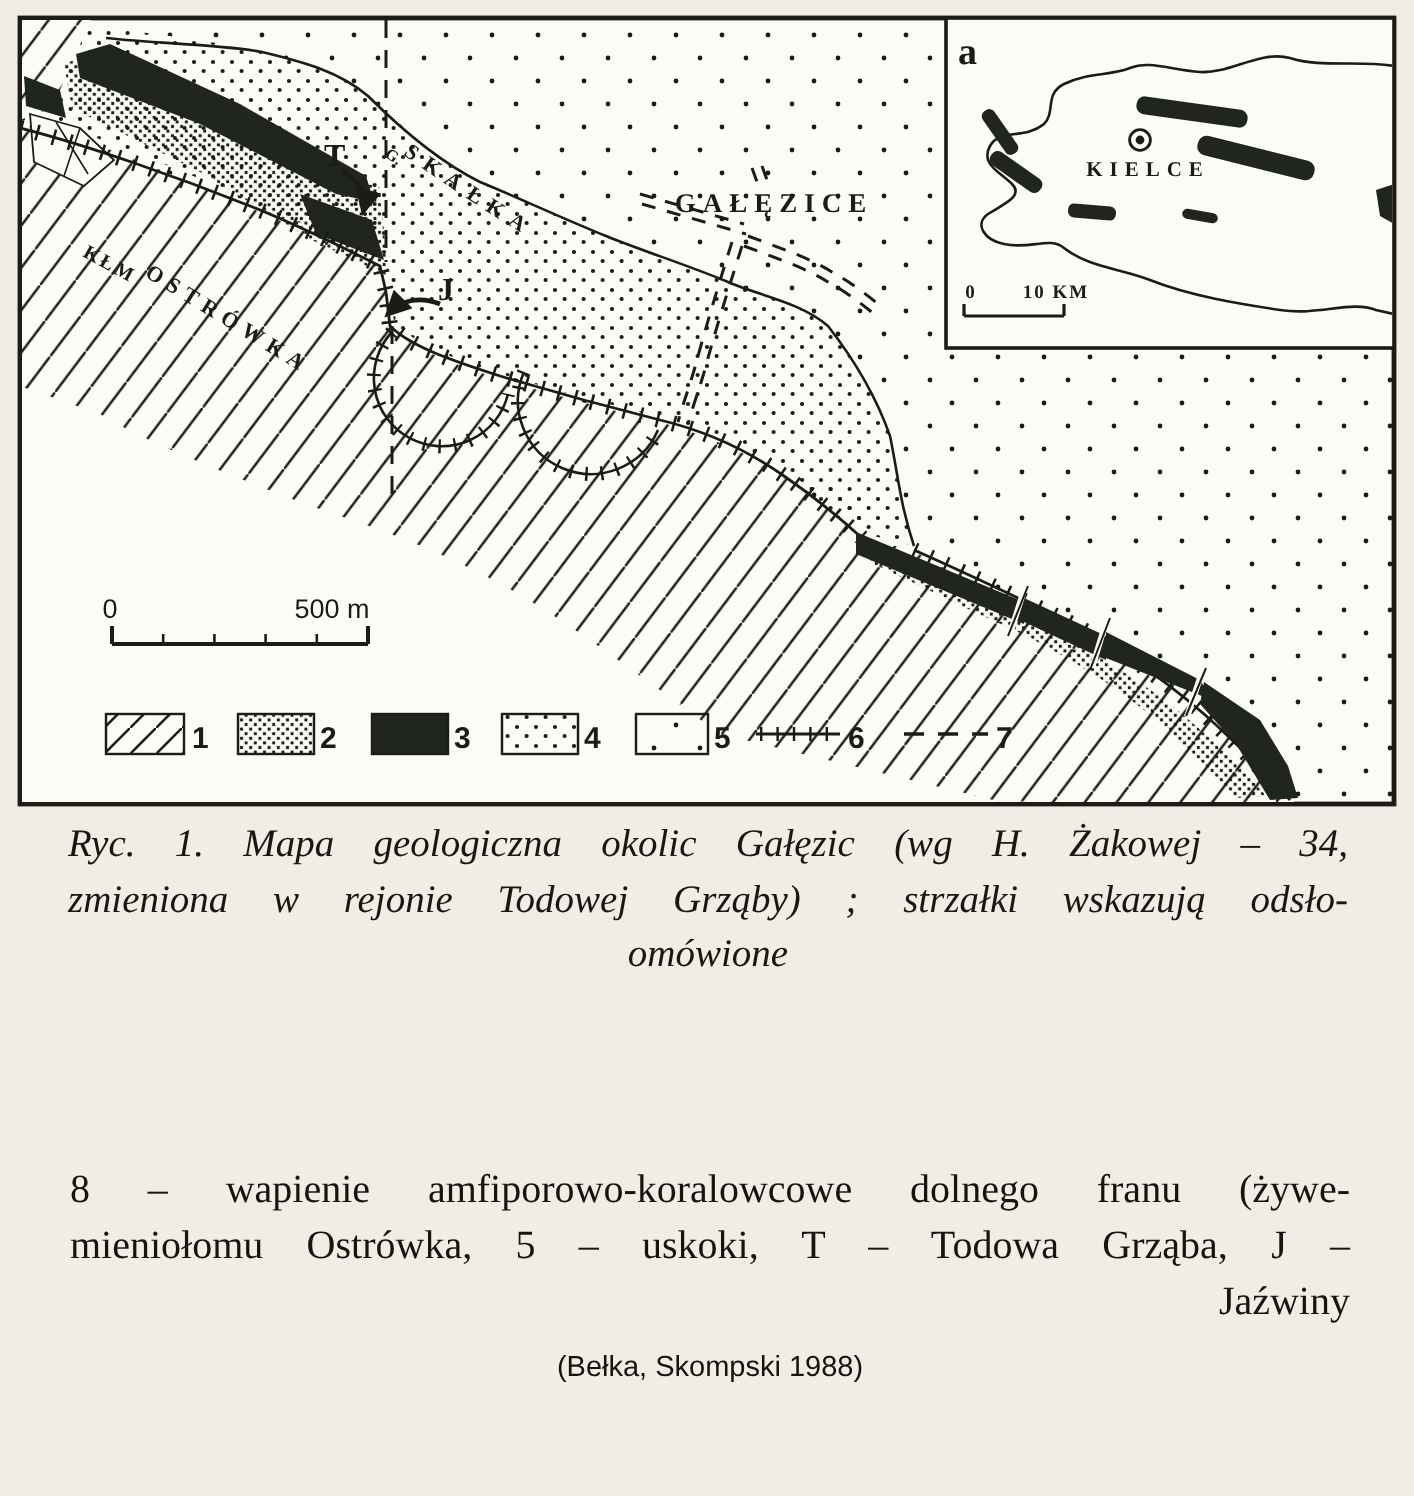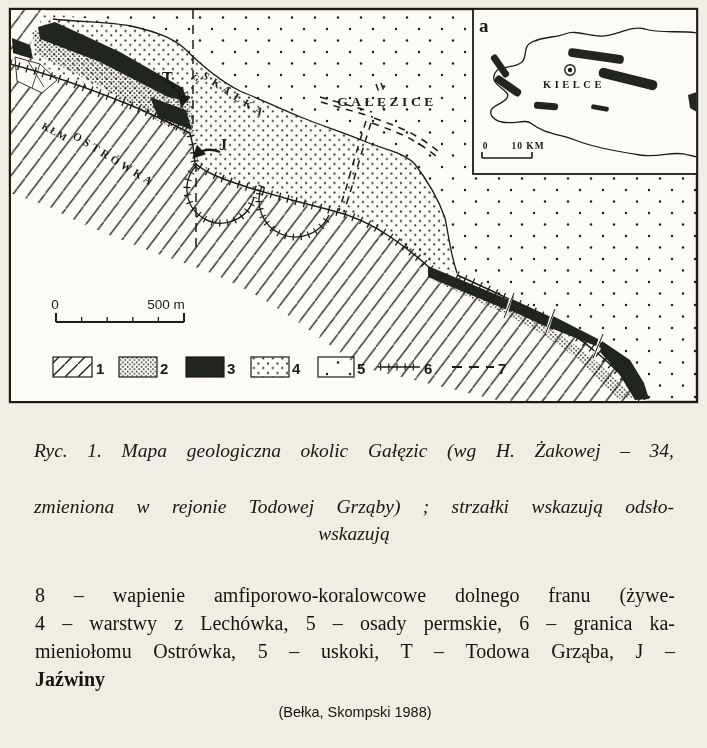--- a/index.html
+++ b/index.html
@@ -8,28 +8,28 @@
     background:#f0ede5;
     font-family:"Liberation Serif", serif;
     color:#1c1b17; overflow:hidden;
   }
   .map-svg{position:absolute; top:0; left:0;}
   .caption-block{
     position:absolute; top:409px; left:34px; width:640px;
     font-style:italic; font-size:19.5px; line-height:27.6px;
     color:#181713;
   }
-  .caption-block .jline{ text-align:justify; text-align-last:justify;margin-top:28px; }
+  .caption-block .jline{ text-align:justify; text-align-last:justify; }
   .caption-block .cline{ text-align:center; }
   .legend-block{
     position:absolute; top:581px; left:35px; width:640px;
     font-size:20px; line-height:28px; color:#15140f;
   }
   .legend-block .jline{ text-align:justify; text-align-last:justify; }
-  .legend-block .cline{ text-align:left;font-weight:bold; }
+  .legend-block .cline{ text-align:right; }
   .credit-line{
     margin-top:5px; text-align:center;
     font-family:"Liberation Sans", sans-serif;
     font-size:14.5px; color:#15140f;
   }
   svg text{ fill:#1c1b17; }
 </style>
 </head>
 <body>
 
@@ -225,24 +225,23 @@
         <text x="528" y="149" font-size="9.5" font-weight="bold" letter-spacing="1" text-anchor="middle">10 KM</text>
       </g>
     </g>
     <text x="479" y="32" font-size="19" font-weight="bold">a</text>
   </g>
 </svg>
 
 <div class="caption-block">
   <div class="jline">Ryc. 1. Mapa geologiczna okolic Gałęzic (wg H. Żakowej – 34,</div>
   <div class="jline">zmieniona w rejonie Todowej Grząby) ; strzałki wskazują odsło-</div>
-  <div class="cline">wskazują</div>
+  <div class="cline">omówione</div>
 </div>
 
 <div class="legend-block">
   <div class="jline">8 – wapienie amfiporowo-koralowcowe dolnego franu (żywe-</div>
-  <div class="jline">4 – warstwy z Lechówka, 5 – osady permskie, 6 – granica ka-</div>
   <div class="jline">mieniołomu Ostrówka, 5 – uskoki, T – Todowa Grząba, J –</div>
   <div class="cline">Jaźwiny</div>
   <div class="credit-line">(Bełka, Skompski 1988)</div>
 </div>
 
 </div>
 
 </body></html>

